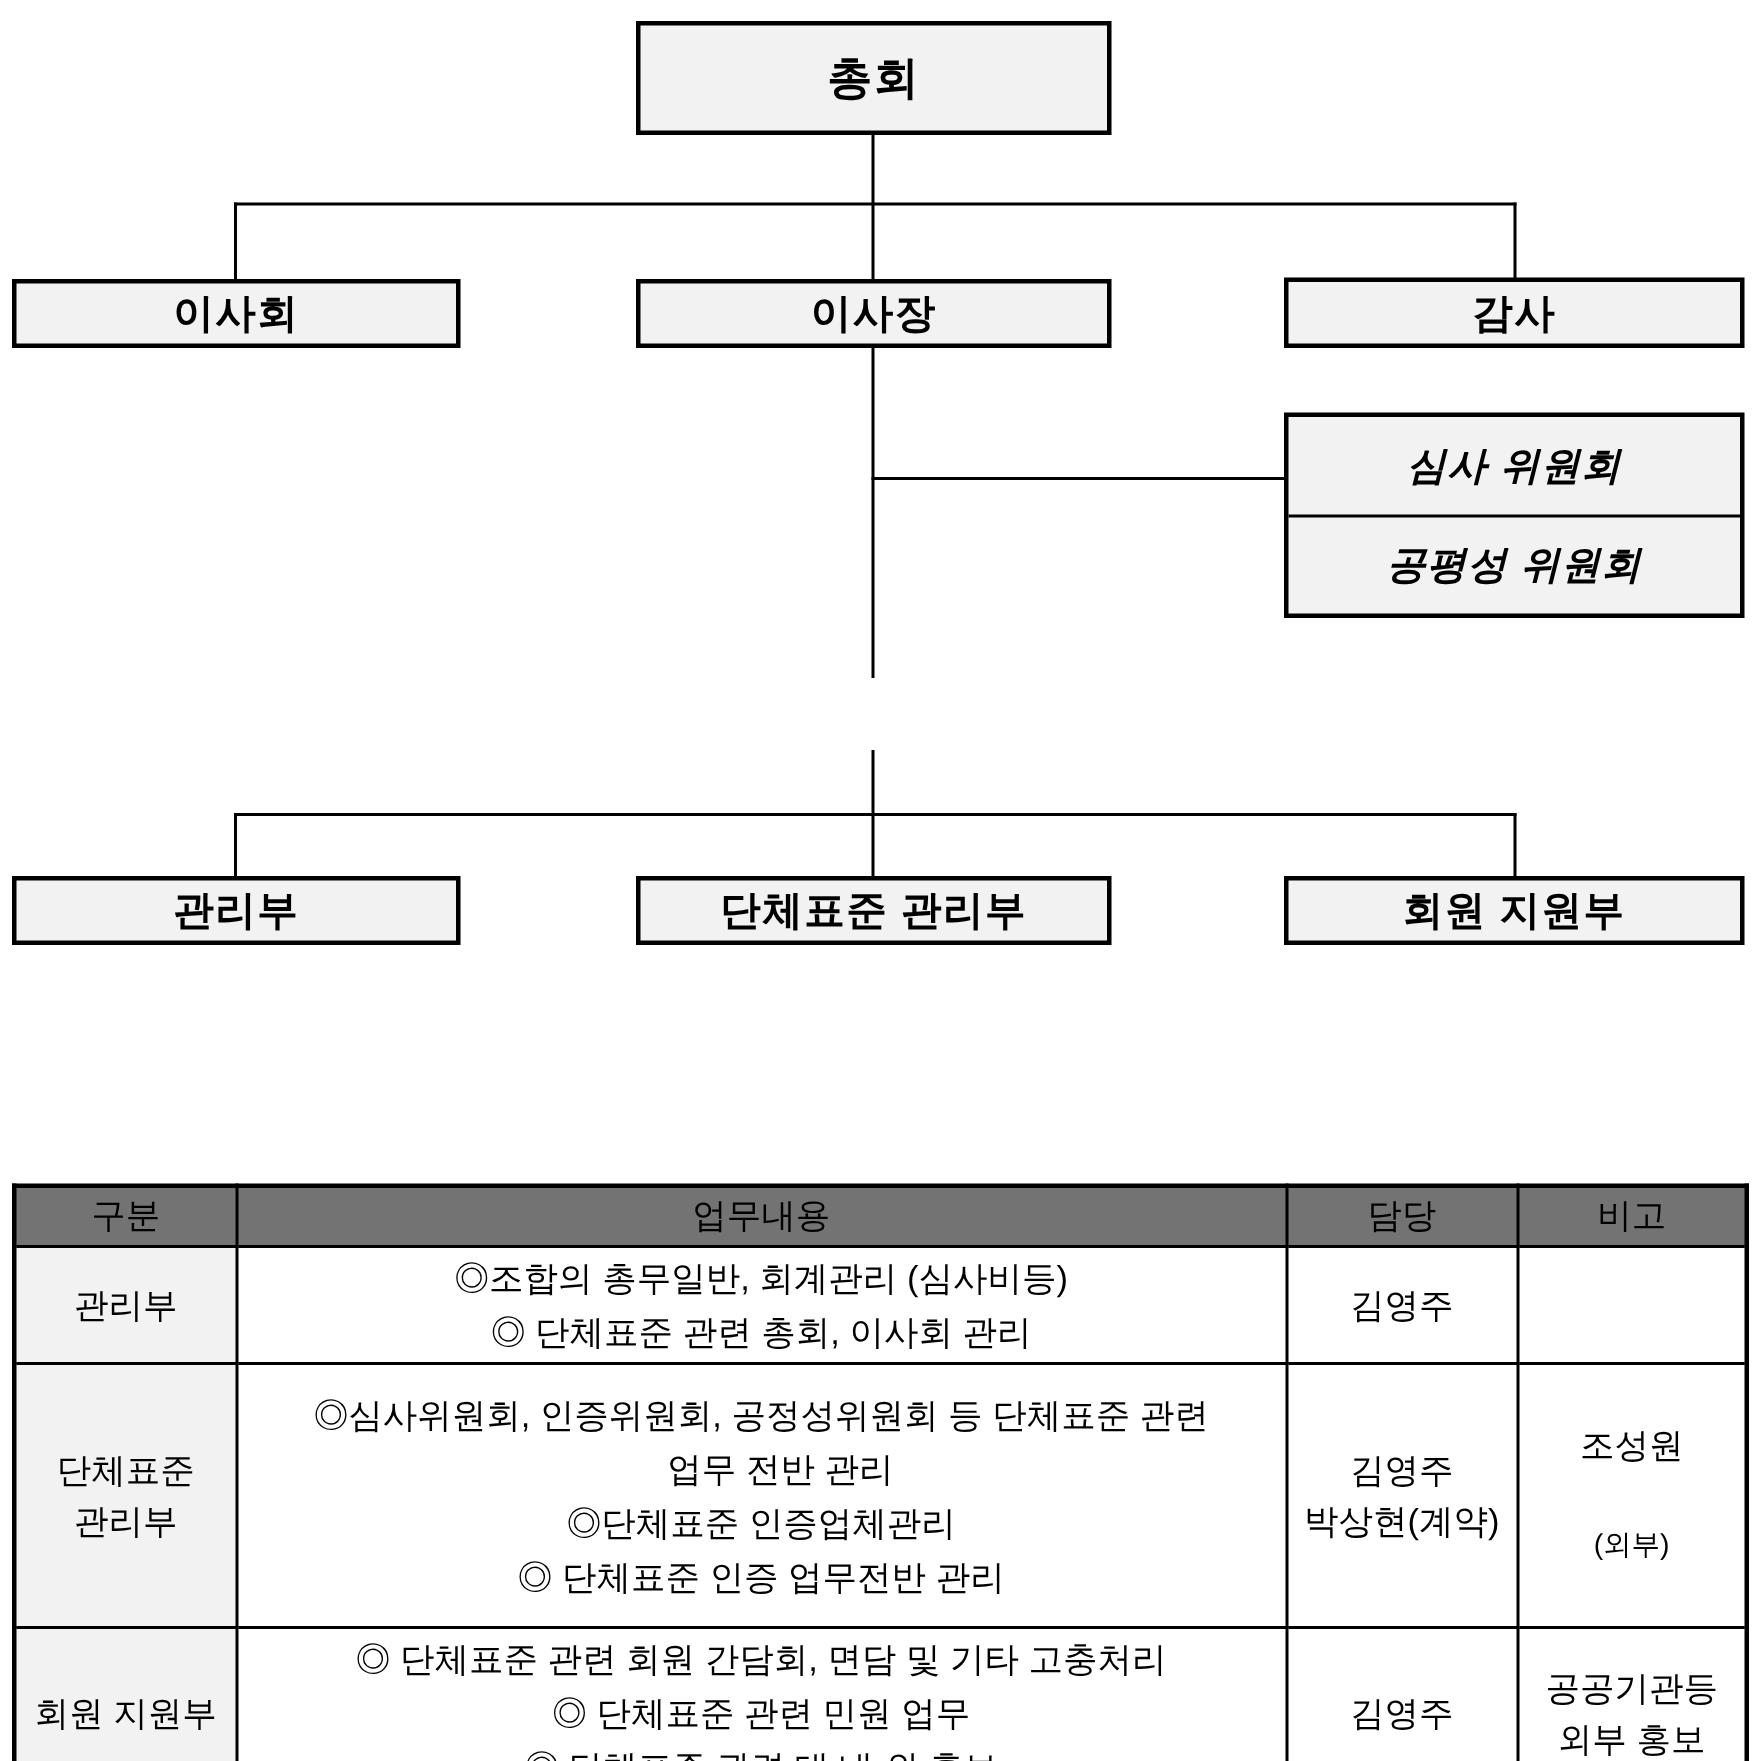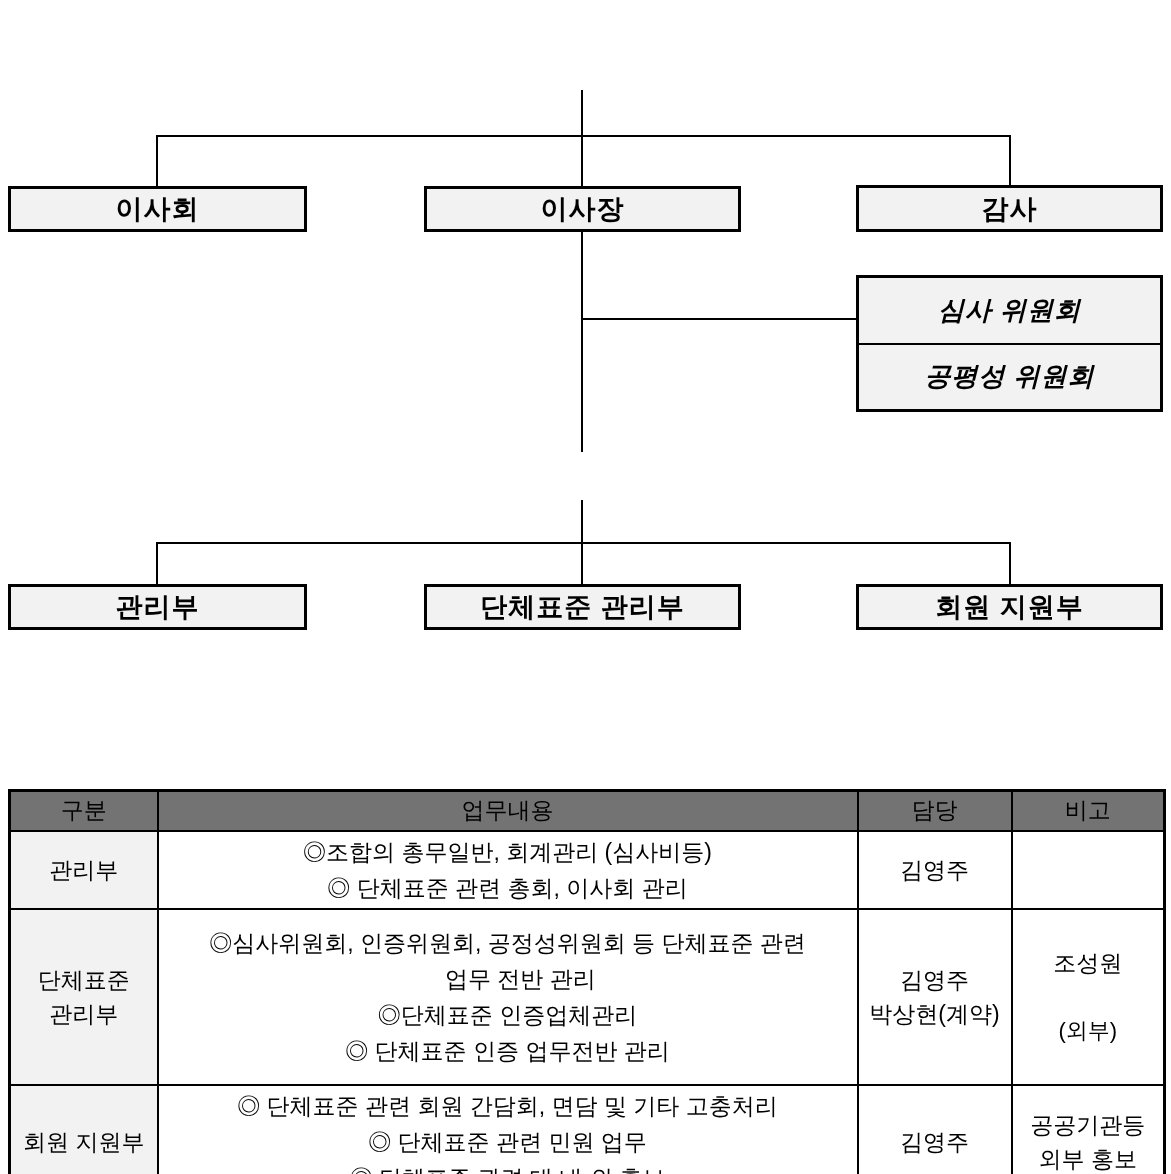--- a/index.html
+++ b/index.html
@@ -91,30 +91,31 @@
     line-height: 36px;
     padding-left: 6px;
     margin-top: 15px;
   }
   td.mgr, td.rem {
     text-align: center;
     white-space: pre-line;
     line-height: 34px;
     margin-top: 22px;
   }
-  .rem-small { font-size: 22px; white-space: pre-line; }
+  .rem-small { font-size: 19px; white-space: pre-line; }
   tr.r1 { height: 69px; }
   tr.r2 { height: 140px; }
   tr.r3 { height: 116px; }
 </style>
 </head>
 <body>
 
 <div class="page">
 
+  <div class="node big" style="left:424px; top:14px; width:317px; height:76px;">총회</div>
 
   <div class="node" style="left:424px; top:186px; width:317px; height:46px;">이사장</div>
 
   <div class="node" style="left:8px; top:186px; width:299px; height:46px;">이사회</div>
 
   <div class="node" style="left:856px; top:185px; width:307px; height:47px;">감사</div>
 
   <div class="stack" style="left:856px; top:275px; width:307px; height:137px;">
     <div class="stack-cell">심사 위원회</div>
     <div class="stack-cell">공평성 위원회</div>

